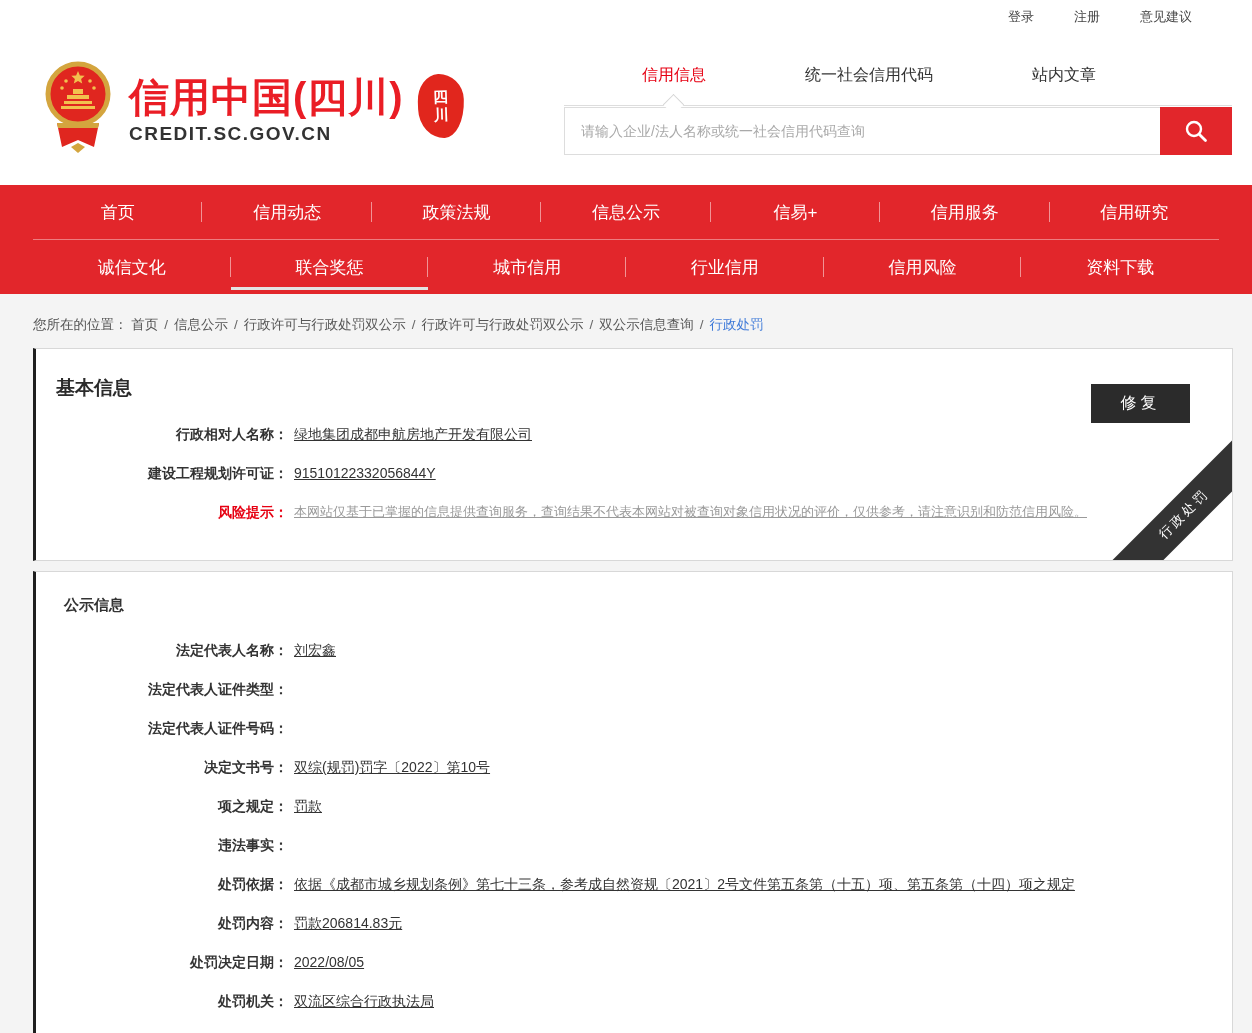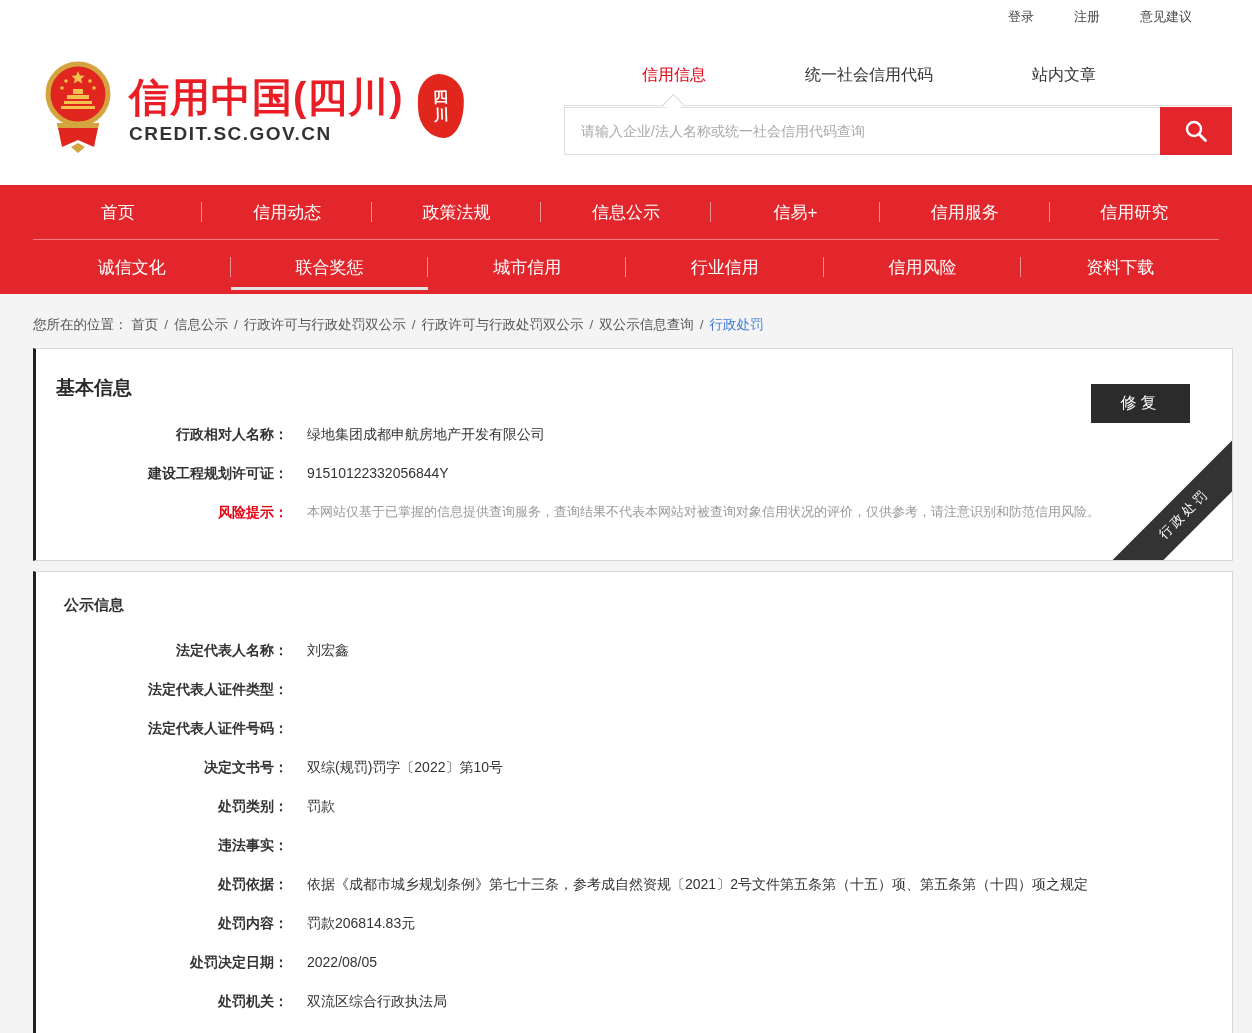--- a/index.html
+++ b/index.html
@@ -93,21 +93,21 @@
   .card-basic { padding:26px 0 20px; }
   .card-public { margin-top:10px; padding:24px 0 48px; min-height:470px; }
   .card-title-lg { font-size:19px; font-weight:700; color:#2b2b2b; margin:0 0 22px 20px; }
   .card-title-sm { font-size:15px; color:#333; margin:0 0 24px 28px; }
 
   .info-row { display:flex; margin-bottom:17px; line-height:22px; }
   .info-label {
     width:252px; flex-shrink:0; text-align:right;
     font-weight:700; font-size:14px; color:#333;
   }
-  .info-value { margin-left:19px; font-size:14px; color:#333; max-width:890px; }
+  .info-value { margin-left:6px; font-size:14px; color:#333; max-width:890px;text-decoration:underline; }
   .risk-label { color:#e60012; }
   .risk-text { color:#9a9a9a; font-size:13px; }
 
   .repair-btn {
     position:absolute; top:35px; right:42px; width:99px; height:39px;
     background:#2b2b2b; color:#fff; border:none; font-size:16px;
     letter-spacing:4px; cursor:pointer;
     font-family:"Liberation Sans","DejaVu Sans",sans-serif;
   }
   .ribbon {
@@ -231,21 +231,21 @@
   </div>
   <div class="info-row">
     <div class="info-label">法定代表人证件号码：</div>
     <div class="info-value"></div>
   </div>
   <div class="info-row">
     <div class="info-label">决定文书号：</div>
     <div class="info-value">双综(规罚)罚字〔2022〕第10号</div>
   </div>
   <div class="info-row">
-    <div class="info-label">处罚类别：</div>
+    <div class="info-label">项之规定：</div>
     <div class="info-value">罚款</div>
   </div>
   <div class="info-row">
     <div class="info-label">违法事实：</div>
   </div>
   <div class="info-row">
     <div class="info-label">处罚依据：</div>
     <div class="info-value">依据《成都市城乡规划条例》第七十三条，参考成自然资规〔2021〕2号文件第五条第（十五）项、第五条第（十四）项之规定</div>
   </div>
   <div class="info-row">

